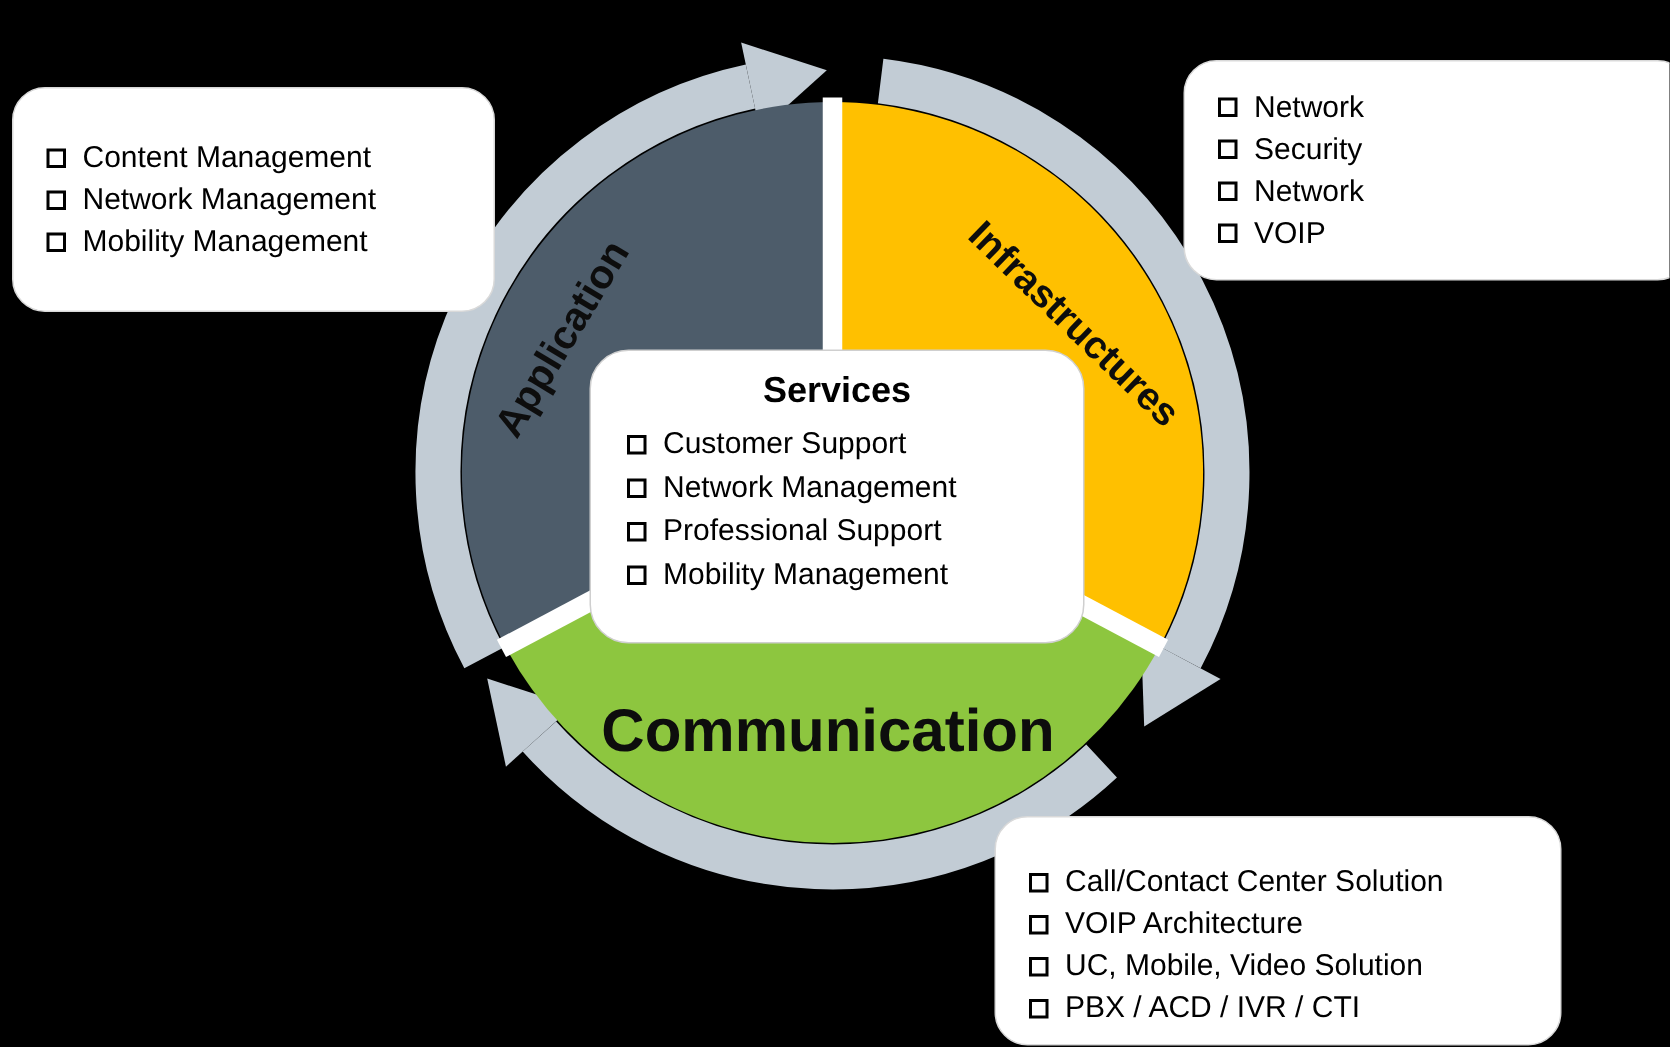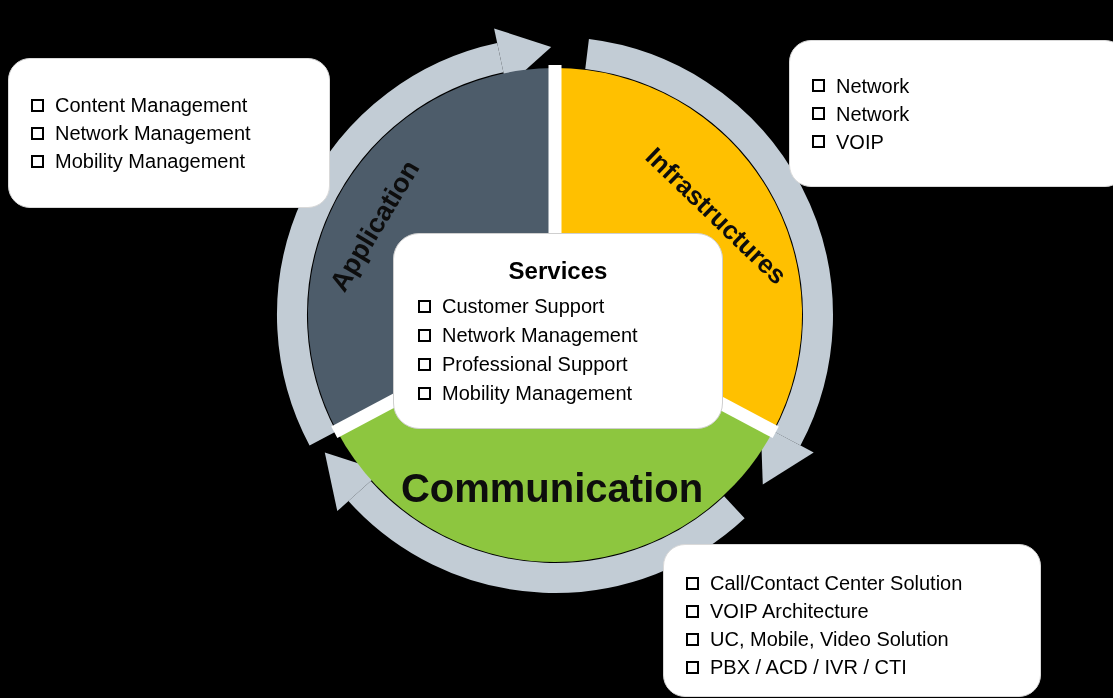--- a/index.html
+++ b/index.html
@@ -20,21 +20,21 @@
     background:#ffffff;
     border:1px solid #d9d9d9;
     border-radius:22px;
     display:flex;
     flex-direction:column;
     justify-content:center;
     padding:10px 22px;
   }
   #callout-application   { left:8px;   top:36px;  width:322px; height:150px;margin-top:22px; }
   #callout-infrastructures{ left:789px; top:40px;  width:338px; height:147px; }
-  #callout-communication { left:663px; top:544px; width:378px; height:153px; justify-content:flex-start; padding-top:24px; }
+  #callout-communication { left:663px; top:544px; width:378px; height:153px; justify-content:flex-end; padding-top:24px; }
 
   .item {
     display:flex;
     align-items:center;
     font-size:20px;
     line-height:28px;
     white-space:nowrap;
   }
   .cb {
     display:inline-block;
@@ -46,21 +46,21 @@
   }
 
   
   .services-box {
     position:absolute;
     left:393px; top:233px;
     width:330px; height:196px;
     background:#ffffff;
     border:1px solid #cfcfcf;
     border-radius:26px;
-    padding:22px 24px 10px 24px;
+    padding:12px 24px 10px 24px;
   }
   .services-title {
     text-align:center;
     font-weight:700;
     font-size:24px;
     line-height:30px;
     margin-bottom:6px;
   }
   .services-box .item { line-height:29px;text-align:right; }
 
@@ -150,20 +150,24 @@
     </div>
   </div>
 
   <div class="callout" id="callout-infrastructures">
     <div class="item">
       <span class="cb"></span>
       <span>Network</span>
     </div>
     <div class="item">
       <span class="cb"></span>
+      <span>Security</span>
+    </div>
+    <div class="item">
+      <span class="cb"></span>
       <span>Network</span>
     </div>
     <div class="item">
       <span class="cb"></span>
       <span>VOIP</span>
     </div>
   </div>
 
   <div class="callout" id="callout-communication">
     <div class="item">

